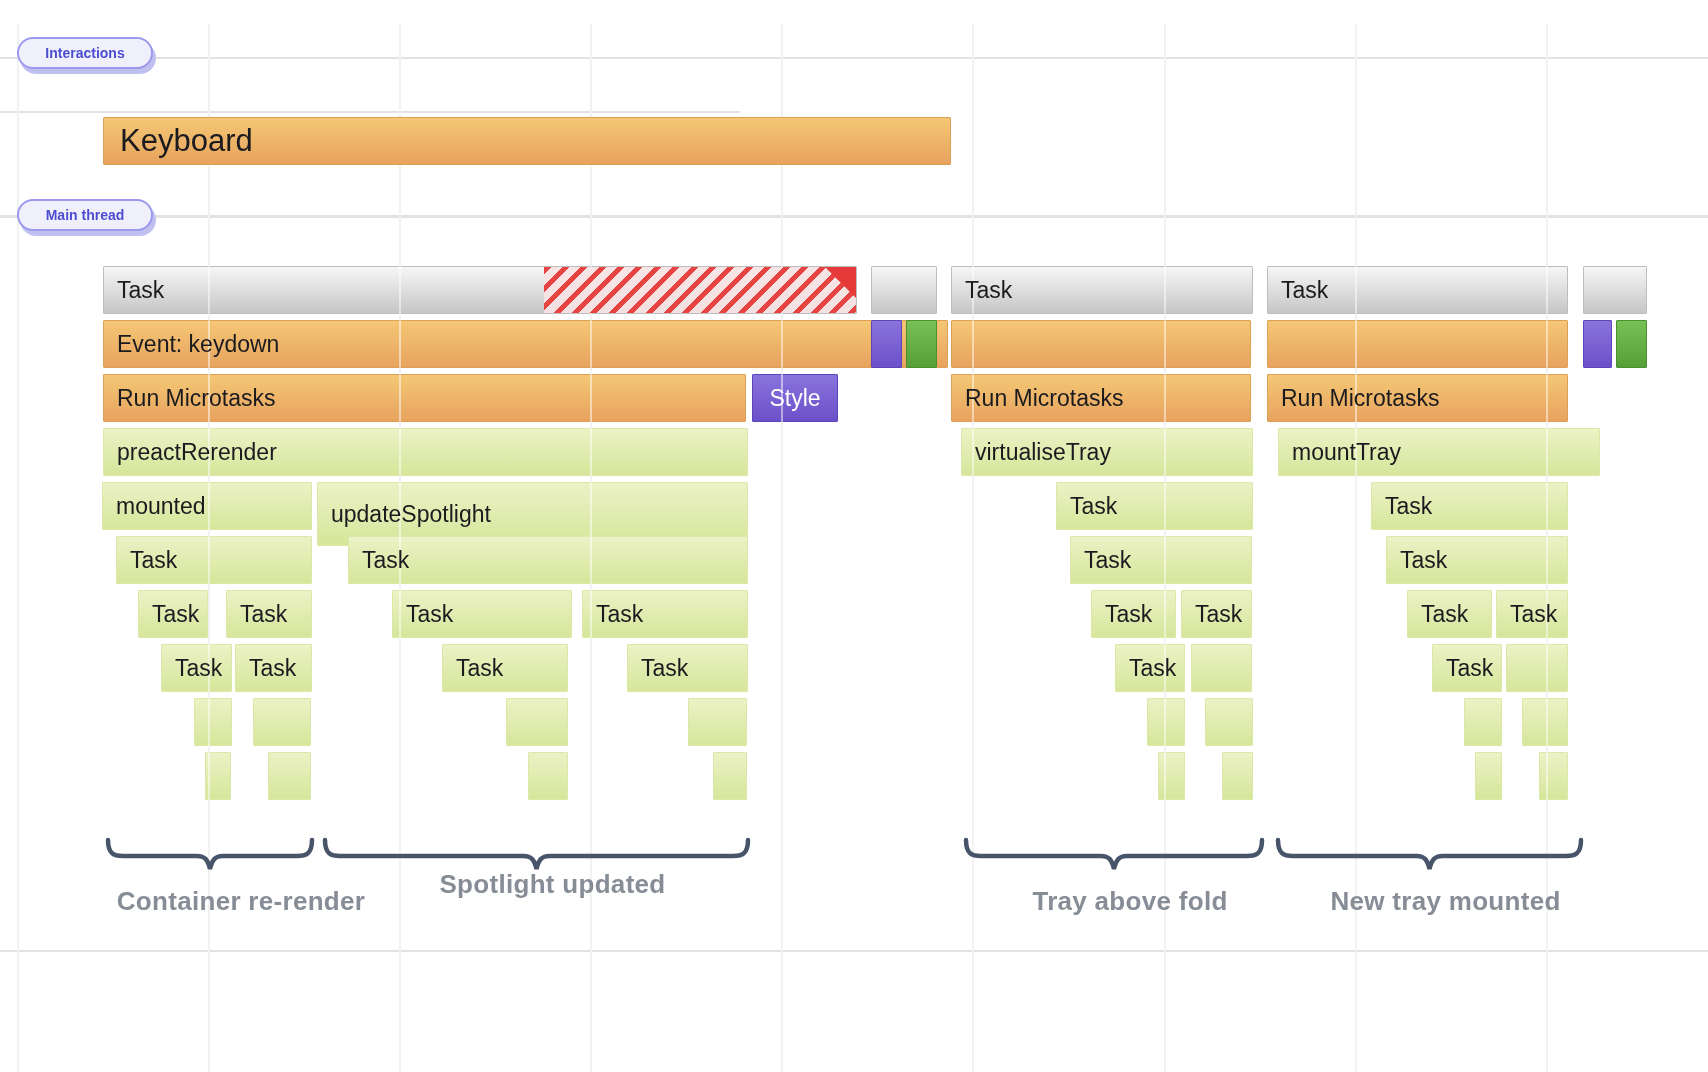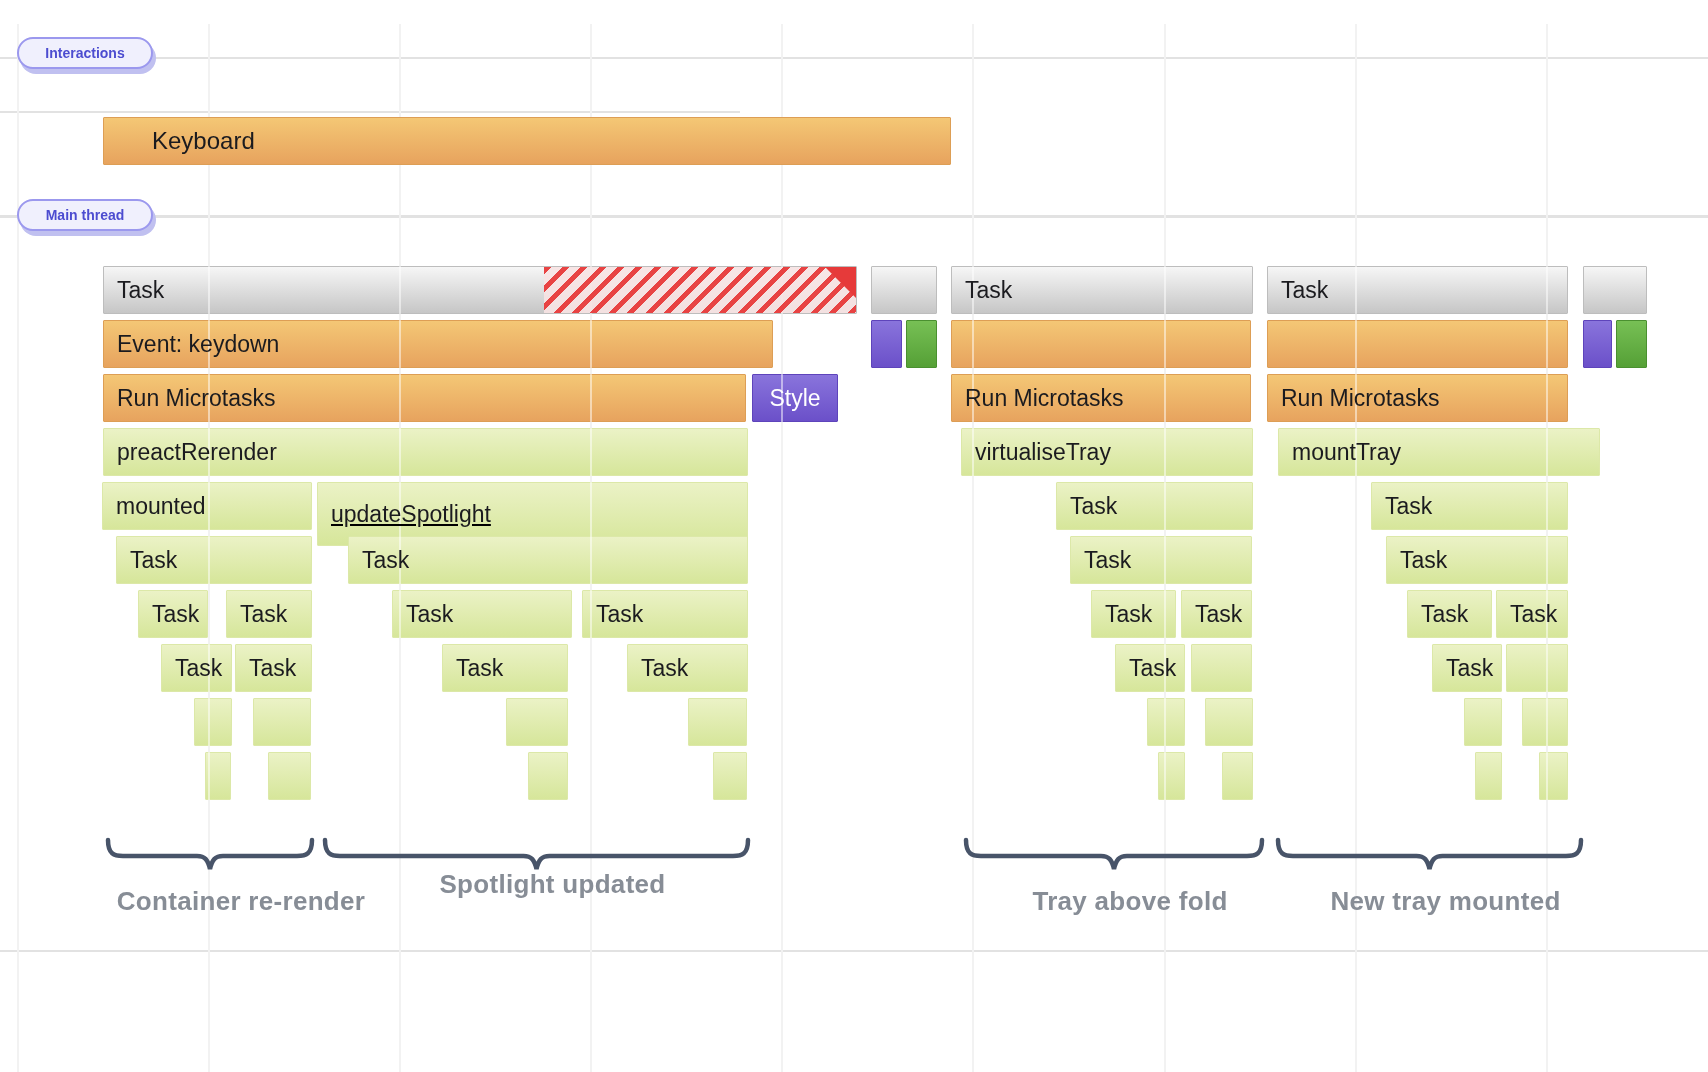--- a/index.html
+++ b/index.html
@@ -56,21 +56,21 @@
         <div class="tri"></div>
       </div>
       <div class="bar t-task" style="left: 871px; top: 266px; width: 66px; height: 48px;"></div>
       <div class="bar t-task" style="left: 951px; top: 266px; width: 302px; height: 48px;">
         <span class="lbl">Task</span>
       </div>
       <div class="bar t-task" style="left: 1267px; top: 266px; width: 301px; height: 48px;">
         <span class="lbl">Task</span>
       </div>
       <div class="bar t-task" style="left: 1583px; top: 266px; width: 64px; height: 48px;"></div>
-      <div class="bar t-evt" style="left: 103px; top: 320px; width: 670px; height: 48px;">
+      <div class="bar t-evt" style="left: 103px; top: 320px; width: 845px; height: 48px;">
         <span class="lbl">Event: keydown</span>
       </div>
       <div class="bar t-sty" style="left: 871px; top: 320px; width: 31px; height: 48px;"></div>
       <div class="bar t-grn" style="left: 906px; top: 320px; width: 31px; height: 48px;"></div>
       <div class="bar t-evt" style="left: 951px; top: 320px; width: 300px; height: 48px;"></div>
       <div class="bar t-evt" style="left: 1267px; top: 320px; width: 301px; height: 48px;"></div>
       <div class="bar t-sty" style="left: 1583px; top: 320px; width: 29px; height: 48px;"></div>
       <div class="bar t-grn" style="left: 1616px; top: 320px; width: 31px; height: 48px;"></div>
       <div class="bar t-evt" style="left: 103px; top: 374px; width: 643px; height: 48px;">
         <span class="lbl">Run Microtasks</span>
@@ -89,21 +89,21 @@
       </div>
       <div class="bar t-scr" style="left: 103px; top: 428px; width: 645px; height: 48px;">
         <span class="lbl">preactRerender</span>
       </div>
       <div class="bar t-scr" style="left: 1278px; top: 428px; width: 322px; height: 48px;">
         <span class="lbl">mountTray</span>
       </div>
       <div class="bar t-scr" style="left: 102px; top: 482px; width: 210px; height: 48px;">
         <span class="lbl">mounted</span>
       </div>
-      <div class="bar t-scr" style="left: 317px; top: 482px; width: 431px; height: 64px; text-decoration: underline;">
+      <div class="bar t-scr" style="left: 317px; top: 482px; width: 431px; height: 64px;">
         <span class="lbl">updateSpotlight</span>
       </div>
       <div class="bar t-scr" style="left: 1056px; top: 482px; width: 197px; height: 48px;">
         <span class="lbl">Task</span>
       </div>
       <div class="bar t-scr" style="left: 1371px; top: 482px; width: 197px; height: 48px;">
         <span class="lbl">Task</span>
       </div>
       <div class="bar t-scr" style="left: 116px; top: 536px; width: 196px; height: 48px;">
         <span class="lbl">Task</span>
@@ -200,19 +200,19 @@
       <div class="anno" style="left: 552.5px; top: 869px;">Spotlight updated</div>
       <div class="anno" style="left: 1130px; top: 886px;">Tray above fold</div>
       <div class="anno" style="left: 1445.5px; top: 886px;">New tray mounted</div>
     </div>
 
   <button class="pill" id="pill-interactions" style="left: 17px; top: 37px; width: 136px; height: 32px;">
     <span>Interactions</span>
   </button>
 
   <div class="bar t-evt" id="kbd" style="pointer-events: auto; left: 103px; top: 117px; width: 848px; height: 48px;">
-    <span class="lbl" style="padding-left:24px;font-size:24px;margin-left:24px;">Keyboard</span>
+    <span class="lbl" style="padding-left:16px;font-size:31px;">Keyboard</span>
   </div>
 
   <button class="pill" id="pill-main" style="left: 17px; top: 199px; width: 136px; height: 32px;">
     <span>Main thread</span>
   </button>
 </div>
 
 </body></html>

